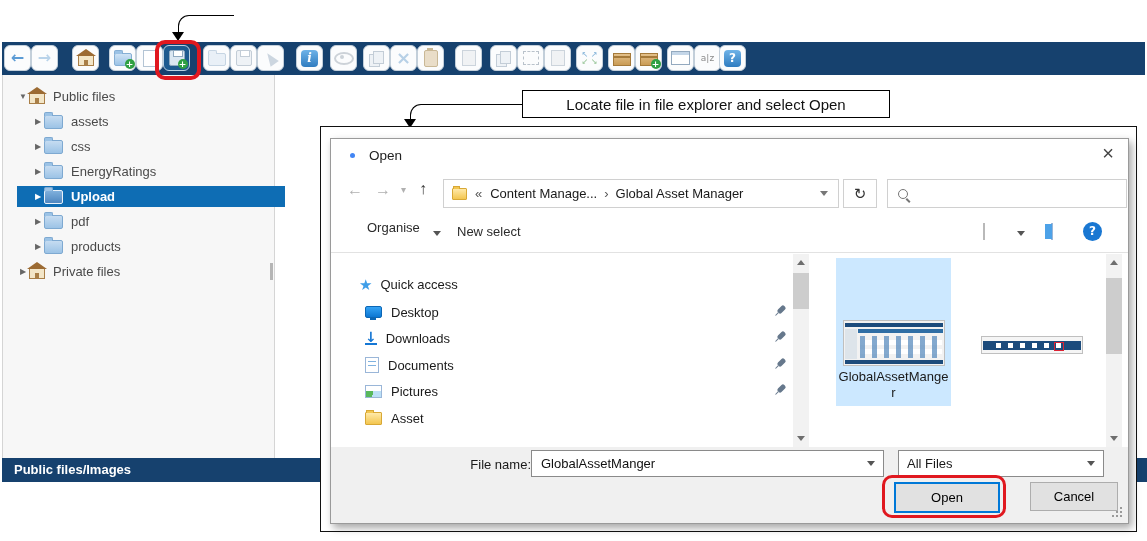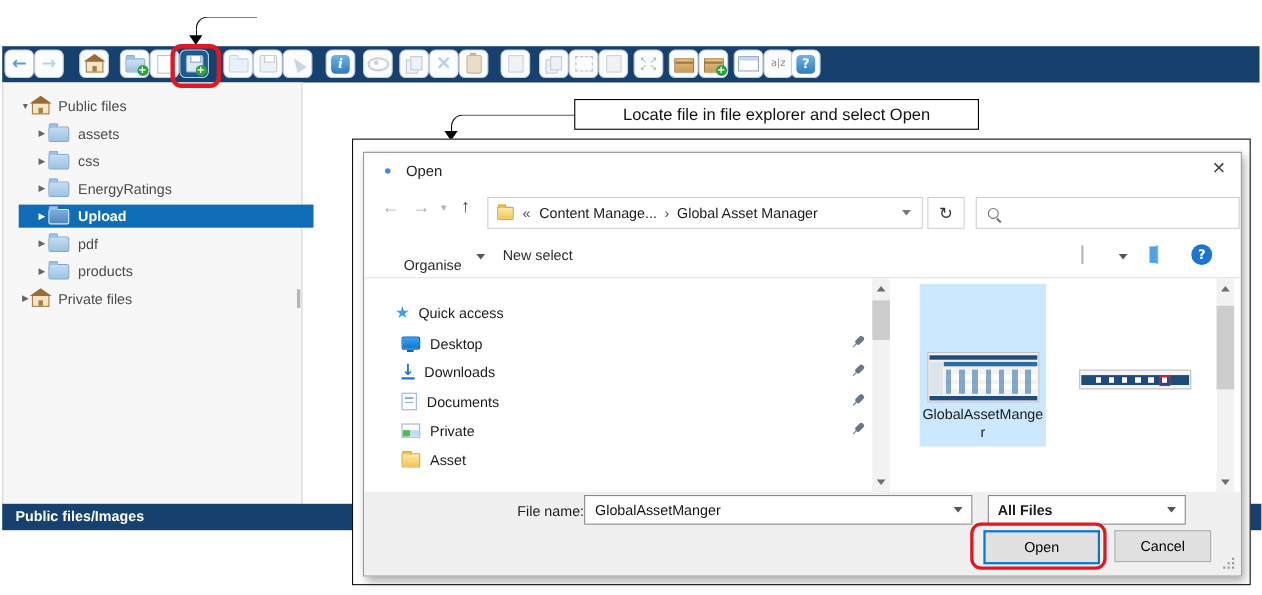--- a/index.html
+++ b/index.html
@@ -314,21 +314,21 @@
       </div>
       <div class="abs fieldbox" style="left:512px;top:8px;width:34px;height:29px;justify-content:center;">
         <span style="font-size:15px;color:#333;">↻</span>
       </div>
       <div class="abs fieldbox" style="left:556px;top:8px;width:240px;height:29px;">
         <span class="mag" style="margin-left:10px;flex:0 0 8px;"></span>
       </div>
     </div>
 
     <div class="abs" style="left:0;top:72px;right:0;height:42px;border-bottom:1px solid #e2e2e2;">
-      <span class="abs cmdlabel" style="left:36px;top:22px;">
+      <span class="abs cmdlabel" style="left:36px;top:9px;">
         <span>Organise</span>
       </span>
       <span class="abs chev" style="left:102px;top:20px;border-top-color:#555;"></span>
       <span class="abs cmdlabel" style="left:126px;top:13px;">
         <span>New select</span>
       </span>
       <span class="abs picicon" style="left:652px;top:13px;"></span>
       <span class="abs chev" style="left:686px;top:20px;"></span>
       <span class="abs colicon" style="left:718px;top:13px;"></span>
       <span class="abs helpdot" style="left:752px;top:11px;">?</span>
@@ -347,21 +347,21 @@
       <div class="place" style="left:34px;top:73px;">
         <span class="qdown">↓</span>
         <span style="margin-left:9px;">Downloads</span>
       </div>
       <div class="place" style="left:34px;top:100px;">
         <span class="qdoc"></span>
         <span style="margin-left:9px;">Documents</span>
       </div>
       <div class="place" style="left:34px;top:126px;">
         <span class="qpic"></span>
-        <span style="margin-left:9px;">Private</span>
+        <span style="margin-left:9px;">Pictures</span>
       </div>
       <div class="place" style="left:34px;top:153px;">
         <span class="qfolder"></span>
         <span style="margin-left:9px;">Asset</span>
       </div>
       <span class="pin" style="left:448px;top:51px;"></span>
       <span class="pin" style="left:448px;top:77px;"></span>
       <span class="pin" style="left:448px;top:104px;"></span>
       <span class="pin" style="left:448px;top:130px;"></span>
 
@@ -403,29 +403,29 @@
           </span>
       </div>
     </div>
 
     <div class="footer">
       <span class="abs" style="left:125px;top:10px;width:75px;text-align:right;">File name:</span>
       <div class="abs fieldbox" style="left:200px;top:3px;width:353px;height:27px;border-color:#8a8a8a;">
         <input style="border: none; outline: none; margin-left: 7px; font-size: 13px; color: rgb(17, 17, 17); width: 310px; font-family: inherit; background: transparent;" value="GlobalAssetManger">
         <span class="chev" style="margin-left:auto;margin-right:8px;"></span>
       </div>
-      <div class="abs fieldbox" style="left:567px;top:3px;width:180px;height:27px;border-color:#8a8a8a;font-weight:bold;">
+      <div class="abs fieldbox" style="left:567px;top:3px;width:206px;height:27px;border-color:#8a8a8a;">
         <span style="margin-left:8px;">All Files</span>
         <span class="chev" style="margin-left:auto;margin-right:8px;"></span>
       </div>
 
       <div class="abs ring" style="left:551px;top:28px;width:124px;height:43px;border-width:3.5px;"></div>
       <div class="wbtn primary" style="left:563px;top:35px;width:102px;">
         <span>Open</span>
       </div>
-      <div class="wbtn" style="left:682px;top:35px;width:86px;">
+      <div class="wbtn" style="left:699px;top:35px;width:86px;">
         <span>Cancel</span>
       </div>
       <span class="grip" style="right:6px;bottom:6px;"></span>
     </div>
   </div>
 
 </div>
 
 </body></html>

